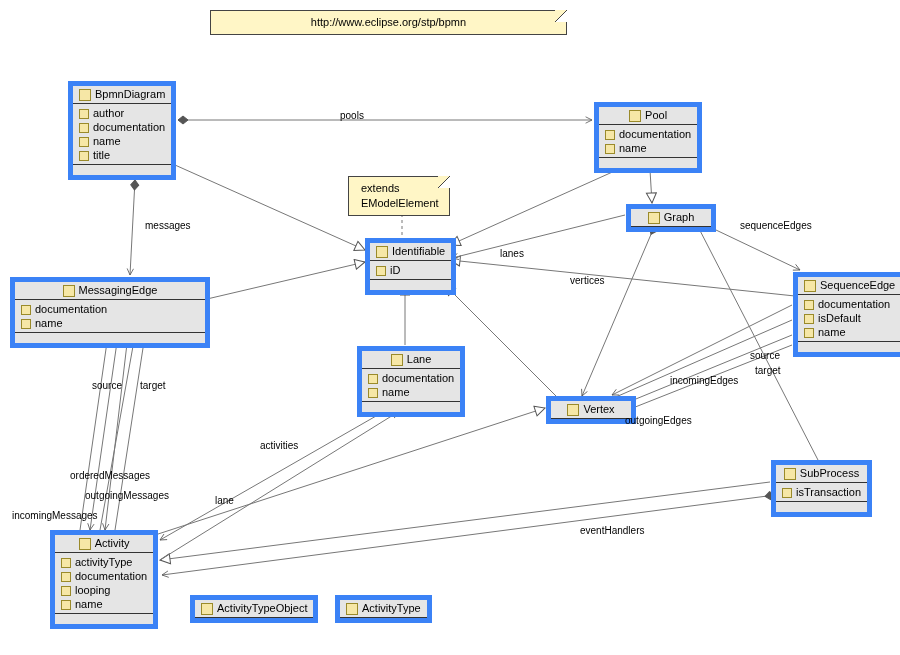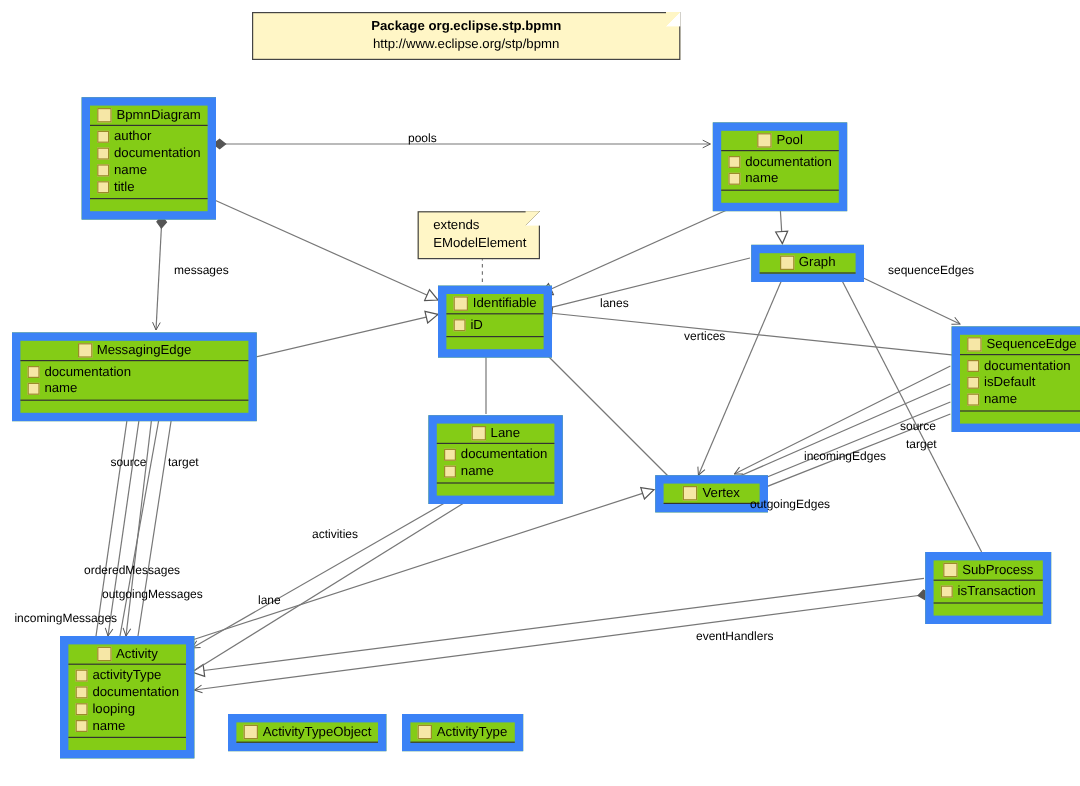--- a/index.html
+++ b/index.html
@@ -23,22 +23,22 @@
     content: '';
     position: absolute;
     top: -1px; right: -1px;
     width: 12px; height: 12px;
     background: linear-gradient(135deg, #fff6c6 49%, #444 50%, #fff 52%);
   }
   .note .title-line { font-weight: bold; }
   .note .sub-line { font-weight: normal; }
   .class {
     position: absolute;
-    background: #84cc16;
-    border: 7px solid #3b82f6;
+    background: #e5e5e5;
+    border: 5px solid #3b82f6;
     min-width: 80px;
   }
   .class .hdr {
     text-align: center;
     padding: 2px 6px;
     border-bottom: 1px solid #333;
     font-weight: normal;
     white-space: nowrap;
   }
   .class .hdr .ico {
@@ -137,21 +137,20 @@
     <line x1="792" y1="305" x2="612" y2="395" marker-end="url(#arrow)"></line>
     <line x1="792" y1="345" x2="615" y2="415" marker-end="url(#arrow)"></line>
 
     <line x1="775" y1="495" x2="162" y2="575" marker-start="url(#diamond)" marker-end="url(#arrow)"></line>
 
     <line x1="402" y1="235" x2="402" y2="208" stroke-dasharray="3,3"></line>
   </g>
 </svg>
 
 <div class="note folded" style="left:210px;top:10px;width:335px;text-align:center;">
-  <div class="title-line">Package org.eclipse.stp.bpmn</div>
   <div class="sub-line">http://www.eclipse.org/stp/bpmn</div>
 </div>
 
 <div class="note folded" style="left:348px;top:176px;padding-left:12px;">
   <div>extends</div>
   <div>EModelElement</div>
 </div>
 
 <div class="class" style="left:68px;top:81px;">
   <div class="hdr"><span class="ico"></span><span>BpmnDiagram</span></div>

